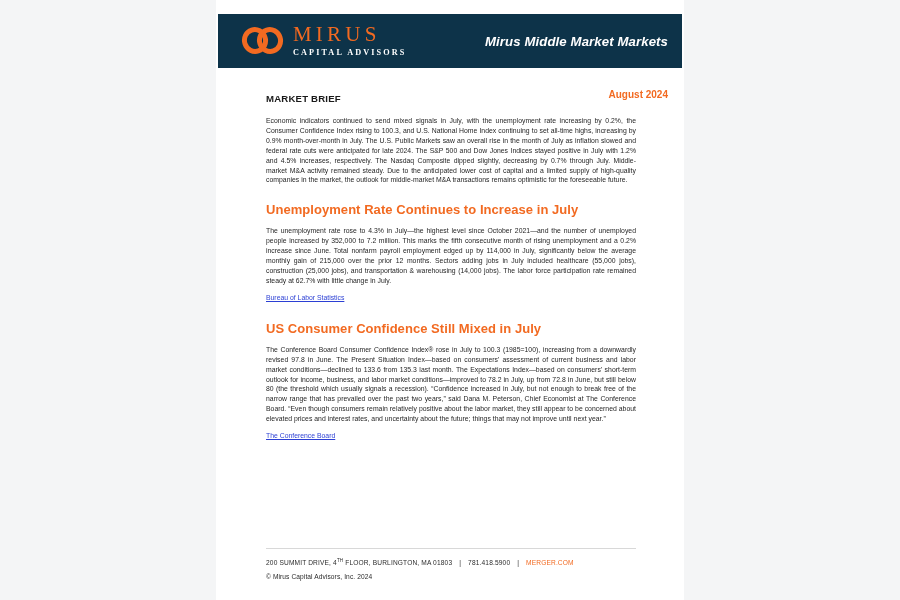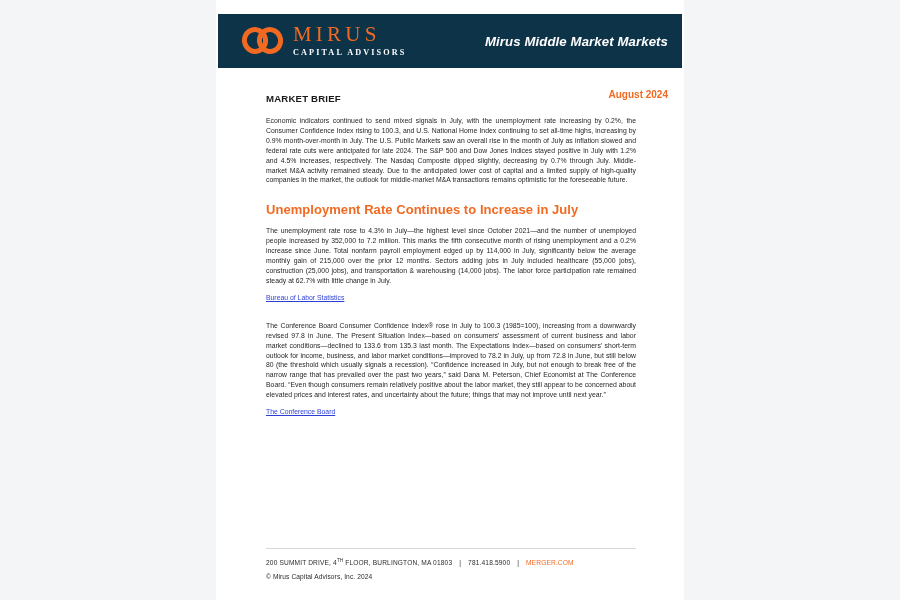--- a/index.html
+++ b/index.html
@@ -206,20 +206,21 @@
       <h1 class="doc-title">MARKET BRIEF</h1>
       <p class="body-text">Economic indicators continued to send mixed signals in July, with the unemployment rate increasing by 0.2%, the Consumer Confidence Index rising to 100.3, and U.S. National Home Index continuing to set all-time highs, increasing by 0.9% month-over-month in July. The U.S. Public Markets saw an overall rise in the month of July as inflation slowed and federal rate cuts were anticipated for late 2024. The S&amp;P 500 and Dow Jones Indices stayed positive in July with 1.2% and 4.5% increases, respectively. The Nasdaq Composite dipped slightly, decreasing by 0.7% through July. Middle-market M&amp;A activity remained steady. Due to the anticipated lower cost of capital and a limited supply of high-quality companies in the market, the outlook for middle-market M&amp;A transactions remains optimistic for the foreseeable future.</p>
 
       <div class="section-block">
         <h2 class="section-heading">Unemployment Rate Continues to Increase in July</h2>
         <p class="body-text">The unemployment rate rose to 4.3% in July—the highest level since October 2021—and the number of unemployed people increased by 352,000 to 7.2 million. This marks the fifth consecutive month of rising unemployment and a 0.2% increase since June. Total nonfarm payroll employment edged up by 114,000 in July, significantly below the average monthly gain of 215,000 over the prior 12 months. Sectors adding jobs in July included healthcare (55,000 jobs), construction (25,000 jobs), and transportation &amp; warehousing (14,000 jobs). The labor force participation rate remained steady at 62.7% with little change in July.</p>
         <a class="source-link" href="#">Bureau of Labor Statistics</a>
       </div>
 
       <div class="section-block">
+        <h2 class="section-heading">US Consumer Confidence Still Mixed in July</h2>
         <p class="body-text">The Conference Board Consumer Confidence Index® rose in July to 100.3 (1985=100), increasing from a downwardly revised 97.8 in June. The Present Situation Index—based on consumers' assessment of current business and labor market conditions—declined to 133.6 from 135.3 last month. The Expectations Index—based on consumers' short-term outlook for income, business, and labor market conditions—improved to 78.2 in July, up from 72.8 in June, but still below 80 (the threshold which usually signals a recession). “Confidence increased in July, but not enough to break free of the narrow range that has prevailed over the past two years,” said Dana M. Peterson, Chief Economist at The Conference Board. “Even though consumers remain relatively positive about the labor market, they still appear to be concerned about elevated prices and interest rates, and uncertainty about the future; things that may not improve until next year.”</p>
         <a class="source-link" href="#">The Conference Board</a>
       </div>
 
     </div>
 
     <div class="footer">
       <div class="footer-line">
         <span>200 SUMMIT DRIVE, 4</span><sup>TH</sup><span> FLOOR, BURLINGTON, MA 01803</span>
         <span class="footer-sep">|</span>

